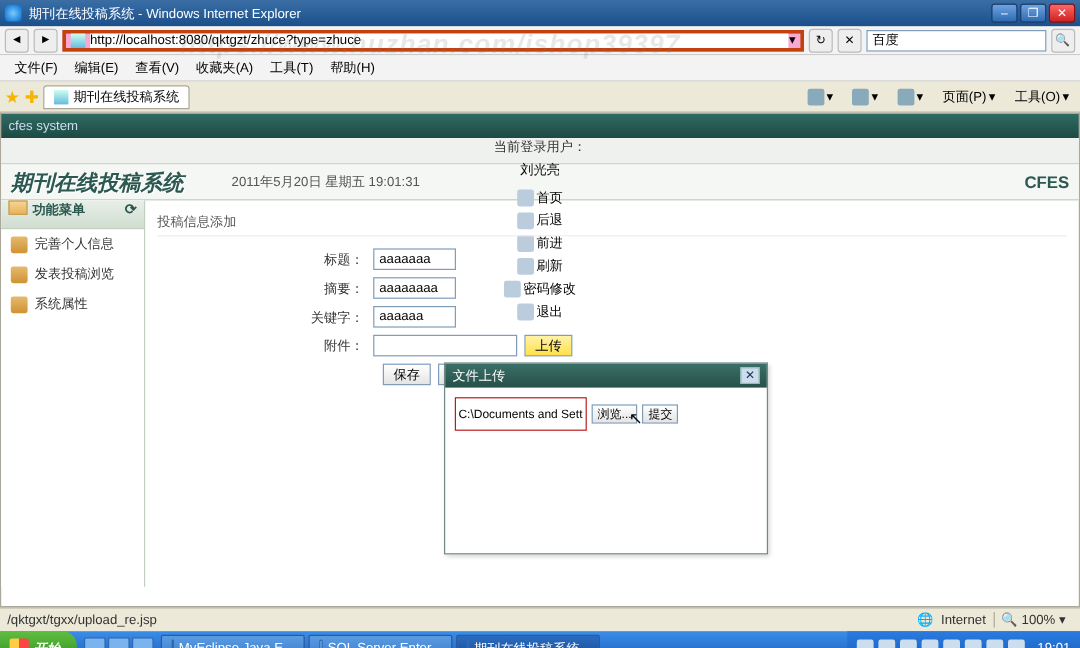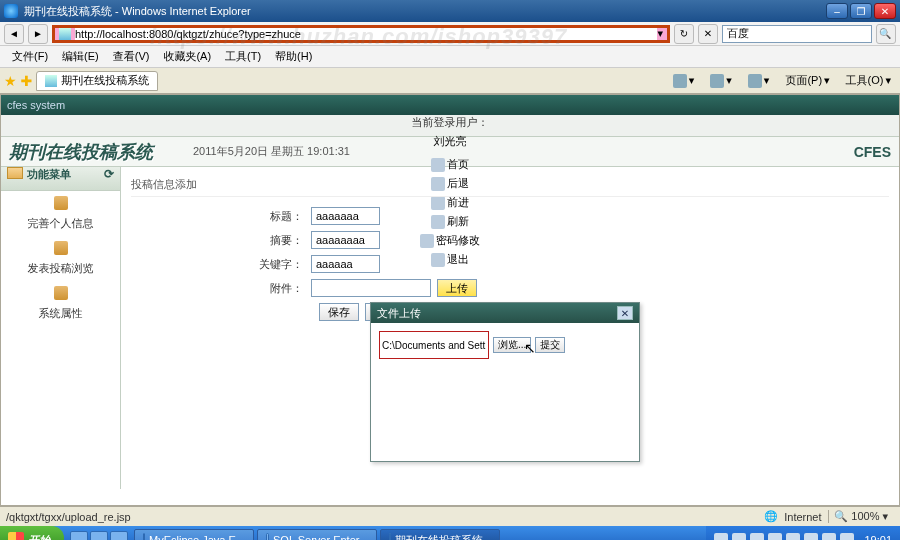--- a/index.html
+++ b/index.html
@@ -46,21 +46,21 @@
 .logorow{height:30px;background:#f4f7f4;border-bottom:1px solid #c3cfc3;display:flex;align-items:center;padding:0 8px;}
 .brand{font-size:18px;font-weight:bold;color:#2b5951;text-shadow:1px 1px #fff;font-style:italic;}
 .daterow{flex:1;text-align:left;padding-left:40px;color:#555;}
 .cfes{font-weight:bold;color:#2b5951;font-size:14px;}
 
 .mainarea{display:flex;height:322px;}
 .sidebar{width:120px;border-right:1px solid #c3cfc3;background:#fff;}
 .sidehdr{height:24px;background:linear-gradient(#e8efe8,#d0ddd0);border-bottom:1px solid #c3cfc3;display:flex;padding:0 6px;gap:4px;font-weight:bold;color:#2b5951;}
 .sideicon{width:16px;height:12px;background:linear-gradient(#f7d393,#e6b35a);border:1px solid #c29030;}
 .refresh{margin-left:auto;color:#2b5951;font-size:12px;cursor:pointer;}
-.sideitem{display:flex;align-items:center;padding:5px 8px;gap:6px;cursor:pointer;color:#333;flex-direction:column;}
+.sideitem{display:flex;align-items:center;padding:5px 8px;gap:6px;cursor:pointer;color:#333;}
 .sicn{width:14px;height:14px;background:linear-gradient(#e7b96f,#cf9332);border-radius:2px;}
 
 .content{flex:1;padding:6px 10px;position:relative;}
 .pghdr{color:#555;padding:4px 0;border-bottom:1px solid #eee;margin-bottom:10px;}
 .frow{display:flex;align-items:center;margin-bottom:6px;}
 .flabel{width:180px;text-align:right;padding-right:8px;color:#333;}
 .finput{border:1px solid #7f9db9;height:18px;width:69px;padding:0 4px;font-size:11px;}
 .btn{border:1px solid #7f9db9;background:linear-gradient(#fff,#e4e4e4);height:18px;padding:0 8px;font-size:11px;cursor:pointer;}
 .btn.yellow{background:linear-gradient(#fff2a8,#ffe14a);}
 .btnrow{margin-left:188px;display:flex;gap:6px;margin-top:6px;}

